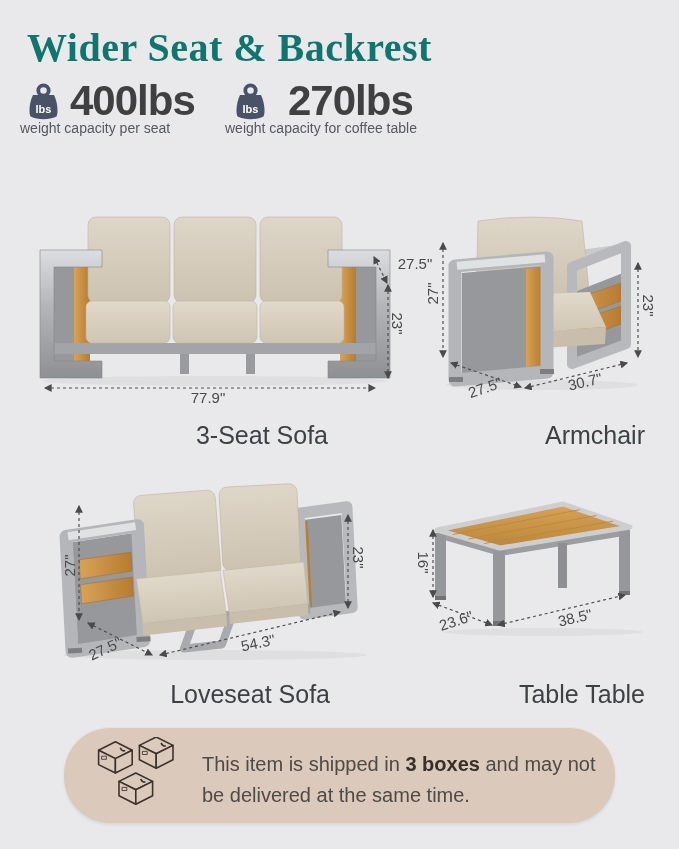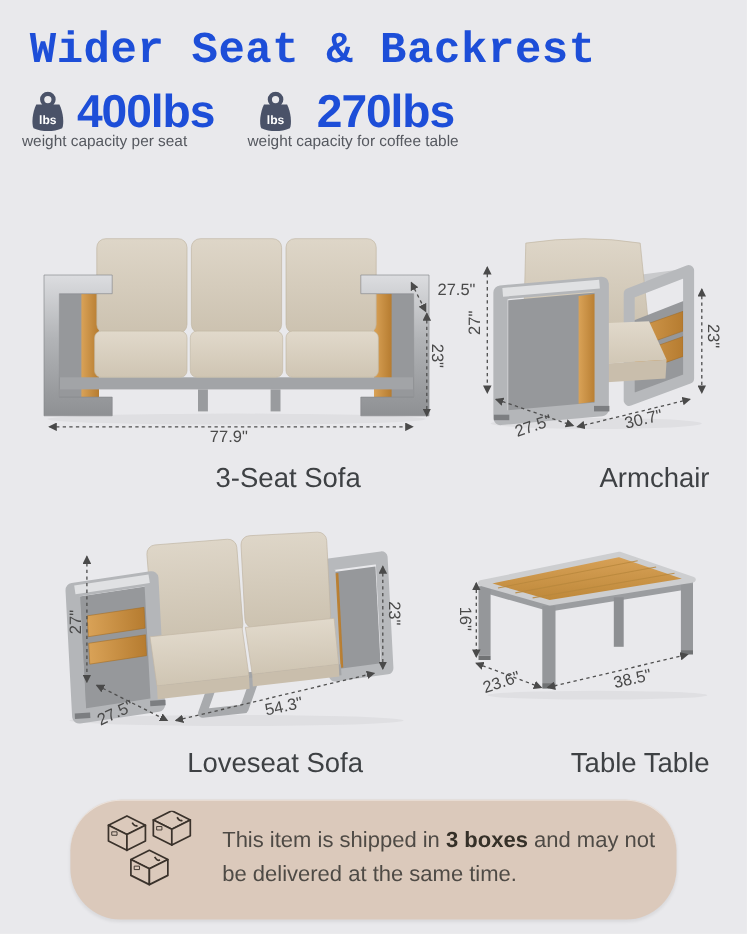--- a/index.html
+++ b/index.html
@@ -1,30 +1,30 @@
 <!DOCTYPE html>
 <html><head>
 <meta charset="utf-8">
 <style>
   html,body{margin:0;padding:0;}
   .page{position:relative;width:679px;height:849px;background:#e9e9ec;overflow:hidden;
         font-family:"Liberation Sans",sans-serif;color:#3f4245;}
-  .title{position:absolute;left:27px;top:24px;margin:0;font-family:Liberation Mono, monospace;
-         font-weight:bold;font-size:40px;letter-spacing:.5px;color:#1d4ed8;}
+  .title{position:absolute;left:27px;top:24px;margin:0;font-family:Liberation Serif, serif;
+         font-weight:bold;font-size:40px;letter-spacing:.5px;color:#0f766e;}
   .cap-icon{position:absolute;}
-  .cap-value{position:absolute;font-size:42px;font-weight:bold;letter-spacing:-1px;color:#1d4ed8;line-height:40px;}
+  .cap-value{position:absolute;font-size:42px;font-weight:bold;letter-spacing:-1px;color:#404040;line-height:40px;}
   .cap-caption{position:absolute;font-size:14px;color:#55585f;}
   .figure{position:absolute;}
   .figure svg{position:absolute;left:0;top:0;overflow:visible;}
   .dim{position:absolute;font-size:15px;color:#4a4a4a;text-align:center;white-space:nowrap;}
   .rot-ccw{transform:rotate(-90deg);}
   .rot-cw{transform:rotate(90deg);}
   .item-label{position:absolute;font-size:25px;color:#3e4144;text-align:right;}
   .dimline{stroke:#4f4f4f;stroke-width:1.2;stroke-dasharray:3 3;fill:none;}
-  .banner{position:absolute;left:64px;top:727px;width:551px;height:109px;background:#dbc9bb;
+  .banner{position:absolute;left:64px;top:727px;width:551px;height:96px;background:#dbc9bb;
           border-radius:46px;box-shadow:0 2px 3px rgba(0,0,0,.07), inset 0 1px 0 rgba(255,255,255,.45);}
   .boxes{position:absolute;left:30px;top:10px;}
   .banner-text{position:absolute;left:138px;top:22px;width:420px;font-size:20px;line-height:31px;color:#4e4a45;}
   .banner-text b{color:#353028;}
 </style>
 </head>
 <body>
 
 <div class="page">
 

